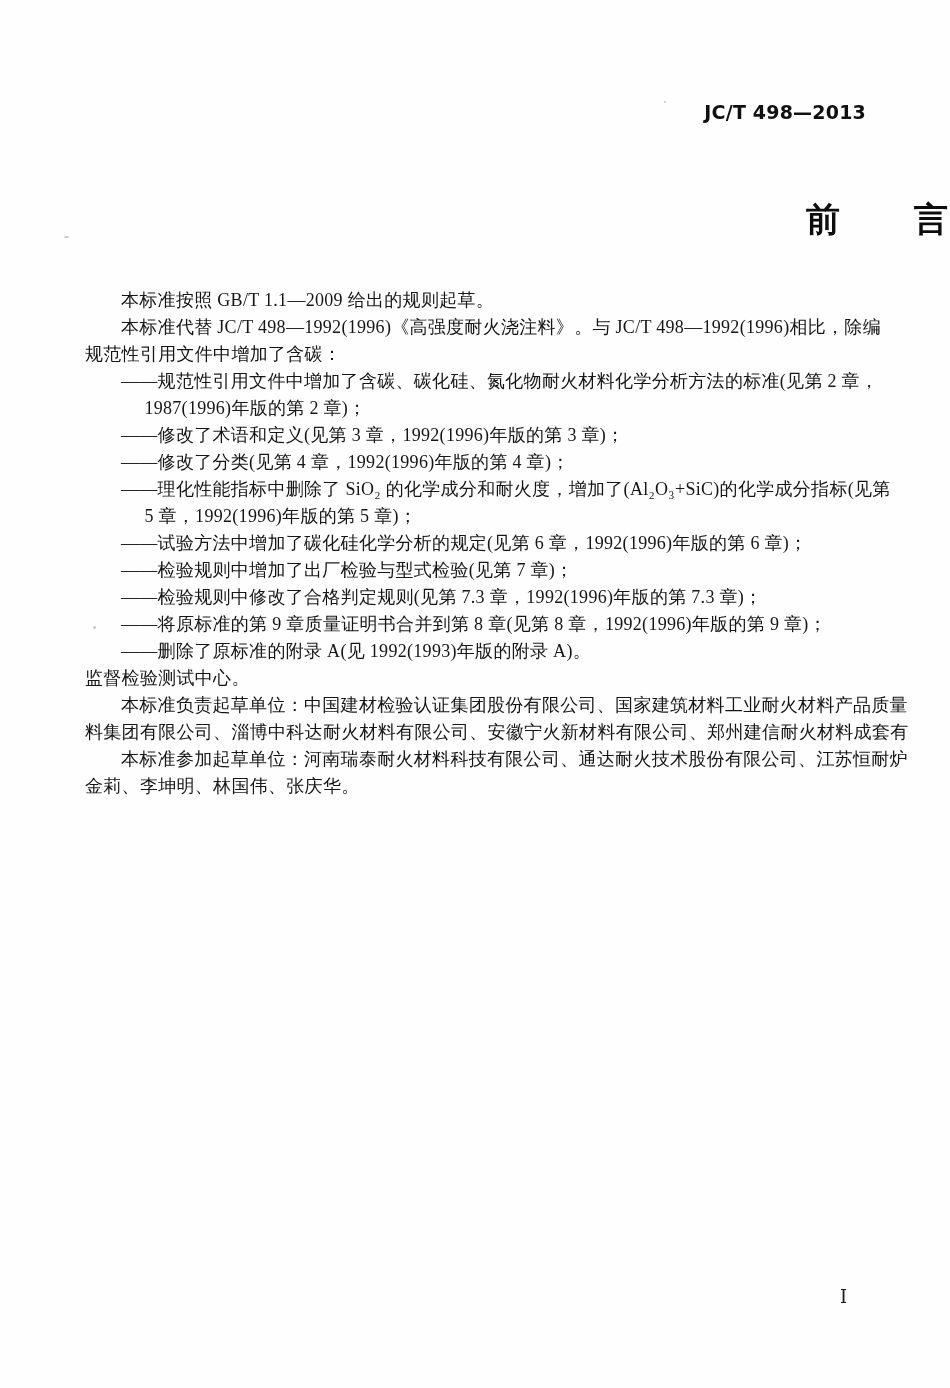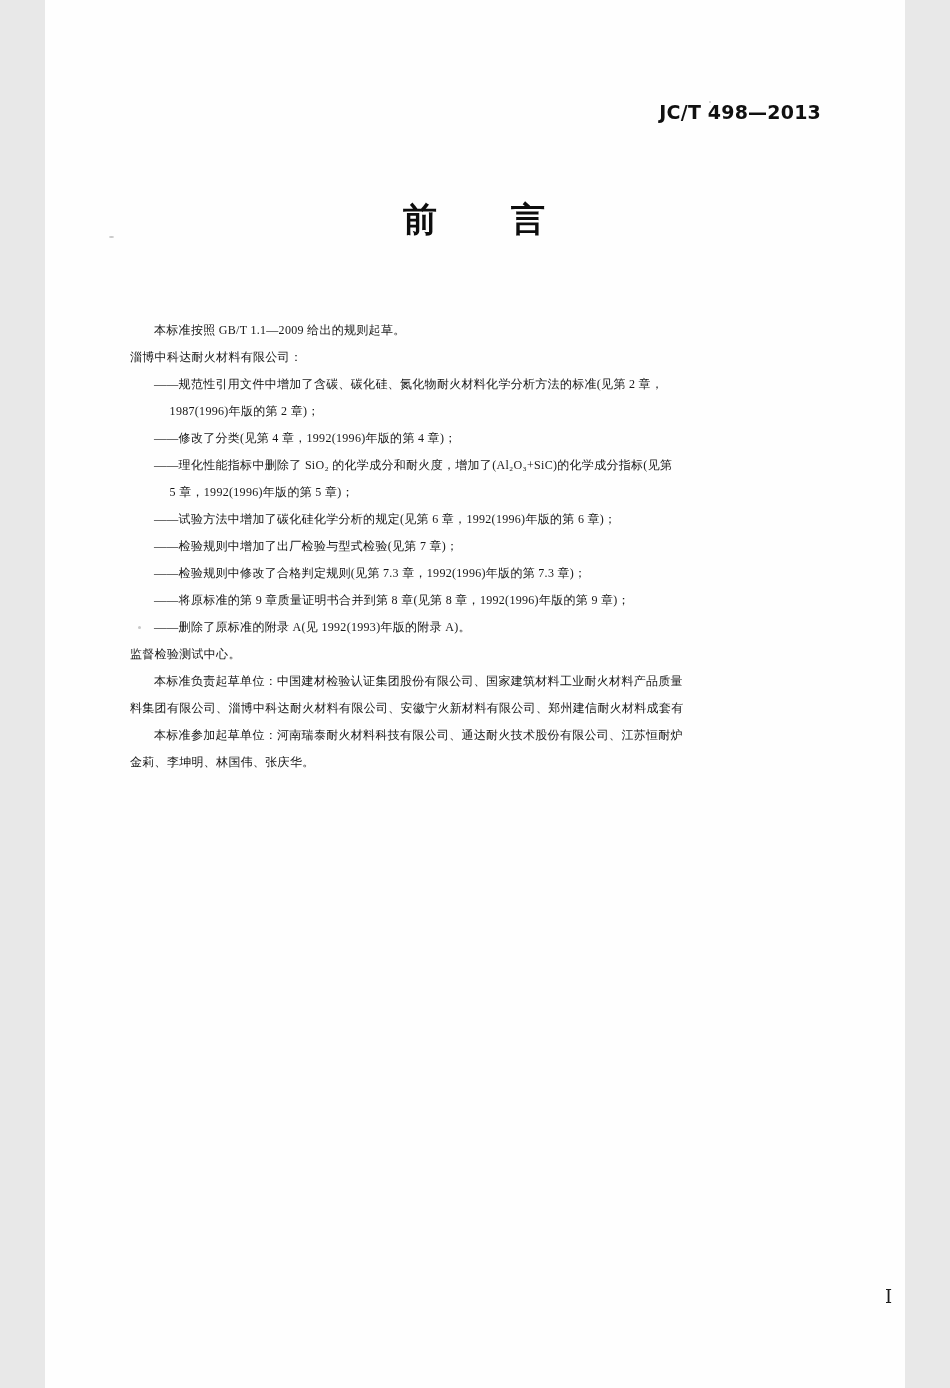--- a/index.html
+++ b/index.html
@@ -2,21 +2,21 @@
 <html><head>
 <meta charset="utf-8">
 <style>
   html, body {
     margin: 0;
     padding: 0;
     background: #e8e8e8;
   }
   .page {
     position: relative;
-    width: 860px;
+    width: 950px;
     height: 1388px;
     margin: 0 auto;
     background: #fefefe;
     overflow: hidden;
     color: #141414;
     font-family: "Liberation Serif", "DejaVu Serif", serif;
   }
   .doc-number {
     position: absolute;
     top: 101px;
@@ -25,37 +25,36 @@
     font-weight: bold;
     font-size: 19px;
     letter-spacing: 0.2px;
     color: #101010;
   }
   .page-title {
     position: absolute;
     top: 197px;
     left: 0;
     width: 100%;
-    text-align: center;
+    text-align: right;
     font-family: "DejaVu Sans", "Liberation Sans", sans-serif;
     font-weight: bold;
     font-size: 34px;
     letter-spacing: 2px;
     color: #0d0d0d;
     white-space: pre;
   }
   .body-text {
     position: absolute;
     top: 287px;
     left: 85px;
     width: 808px;
-    font-size: 12px;
+    font-size: 18px;
     line-height: 27px;
     color: #161616;
-    margin-top: 30px;
   }
   .body-line {
     white-space: nowrap;
     letter-spacing: 0.3px;
   }
   .line-indent { text-indent: 2em; }
   .line-flush  { text-indent: 0; }
   .line-dash   { padding-left: 2em; }
   .line-dashcont { padding-left: 3.3em; }
   .page-number {
@@ -80,23 +79,25 @@
 <body>
 
 <div class="page">
 
   <div class="doc-number">JC/T 498—2013</div>
 
   <div class="page-title">前　　言</div>
 
   <div class="body-text" id="body-lines">
       <div class="body-line line-indent">本标准按照 GB/T 1.1—2009 给出的规则起草。</div>
-      <div class="body-line line-flush">淄博中科达耐火材料有限公司：</div>
+      <div class="body-line line-indent">本标准代替 JC/T 498—1992(1996)《高强度耐火浇注料》。与 JC/T 498—1992(1996)相比，除编</div>
+      <div class="body-line line-flush">规范性引用文件中增加了含碳：</div>
       <div class="body-line line-dash">——规范性引用文件中增加了含碳、碳化硅、氮化物耐火材料化学分析方法的标准(见第 2 章，</div>
       <div class="body-line line-dashcont">1987(1996)年版的第 2 章)；</div>
+      <div class="body-line line-dash">——修改了术语和定义(见第 3 章，1992(1996)年版的第 3 章)；</div>
       <div class="body-line line-dash">——修改了分类(见第 4 章，1992(1996)年版的第 4 章)；</div>
       <div class="body-line line-dash">——理化性能指标中删除了 SiO₂ 的化学成分和耐火度，增加了(Al₂O₃+SiC)的化学成分指标(见第</div>
       <div class="body-line line-dashcont">5 章，1992(1996)年版的第 5 章)；</div>
       <div class="body-line line-dash">——试验方法中增加了碳化硅化学分析的规定(见第 6 章，1992(1996)年版的第 6 章)；</div>
       <div class="body-line line-dash">——检验规则中增加了出厂检验与型式检验(见第 7 章)；</div>
       <div class="body-line line-dash">——检验规则中修改了合格判定规则(见第 7.3 章，1992(1996)年版的第 7.3 章)；</div>
       <div class="body-line line-dash">——将原标准的第 9 章质量证明书合并到第 8 章(见第 8 章，1992(1996)年版的第 9 章)；</div>
       <div class="body-line line-dash">——删除了原标准的附录 A(见 1992(1993)年版的附录 A)。</div>
       <div class="body-line line-flush">监督检验测试中心。</div>
       <div class="body-line line-indent">本标准负责起草单位：中国建材检验认证集团股份有限公司、国家建筑材料工业耐火材料产品质量</div>

